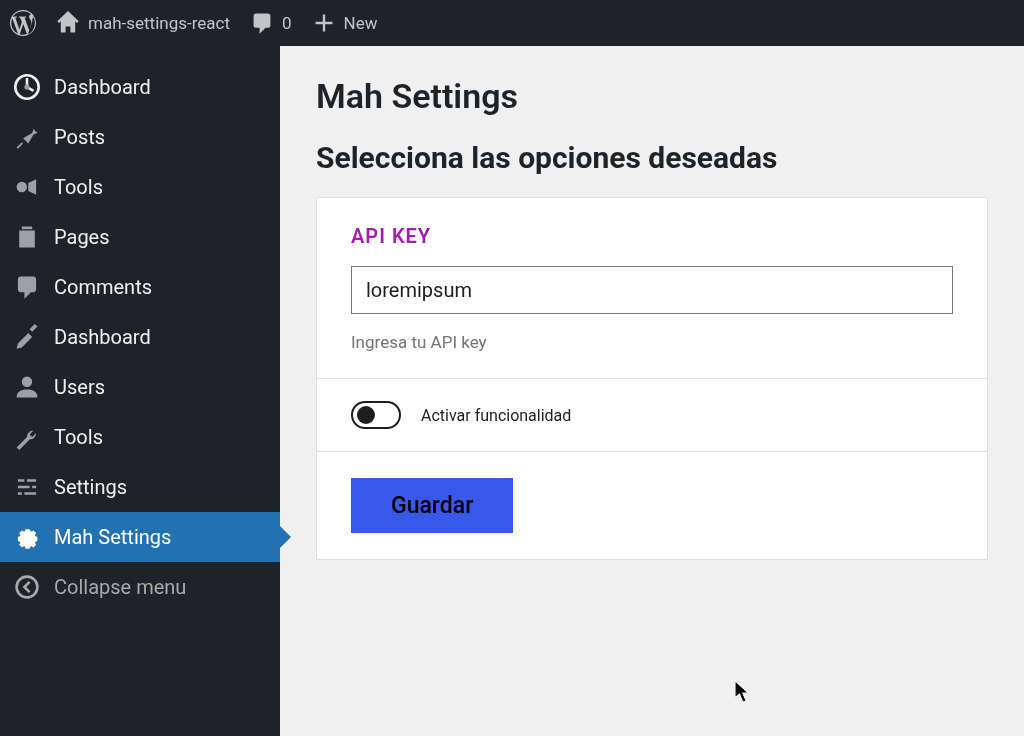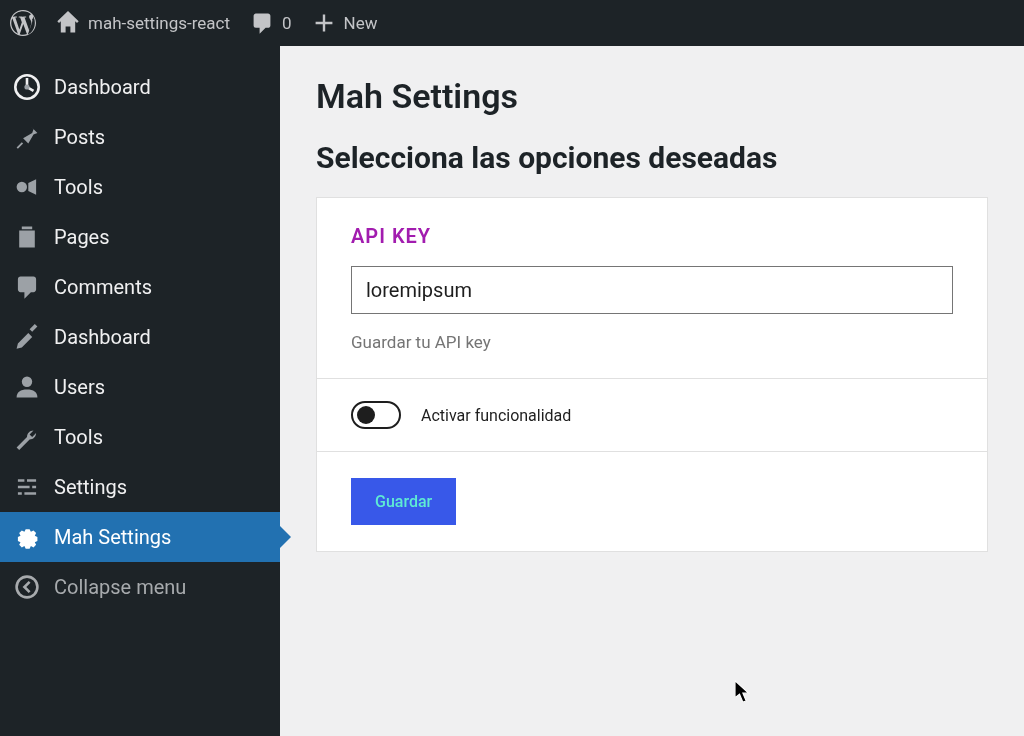--- a/index.html
+++ b/index.html
@@ -145,24 +145,24 @@
     .toggle-knob {
       position: absolute;
       top: 3px; left: 4px;
       width: 18px; height: 18px;
       background: #1e1e1e;
       border-radius: 50%;
     }
     .toggle-label { font-size: 16px; color: #1e1e1e; }
     .btn-primary {
       background: #3858e9;
-      color: #5eead4;
+      color: #000000;
       border: none;
-      padding: 14px 24px;
-      font-size: 16px;
+      padding: 14px 40px;
+      font-size: 23px;
       font-weight: 500;
       cursor: pointer;
       font-family: inherit;
     }
     .cursor {
       position: absolute;
       left: 735px; top: 680px;
       width: 18px; height: 24px;
       pointer-events: none;
     }
@@ -273,21 +273,21 @@
   </nav>
 
   <main class="main">
     <h1 class="page-title">Mah Settings</h1>
     <h2 class="page-subtitle">Selecciona las opciones deseadas</h2>
 
     <div class="panel">
       <div class="panel-section">
         <label class="field-label">API KEY</label>
         <input type="text" class="text-input" value="loremipsum" style="">
-        <div class="field-help">Guardar tu API key</div>
+        <div class="field-help">Ingresa tu API key</div>
       </div>
 
       <div class="toggle-row">
         <div class="toggle">
           <div class="toggle-knob"></div>
         </div>
         <span class="toggle-label">Activar funcionalidad</span>
       </div>
 
       <div class="panel-section">

